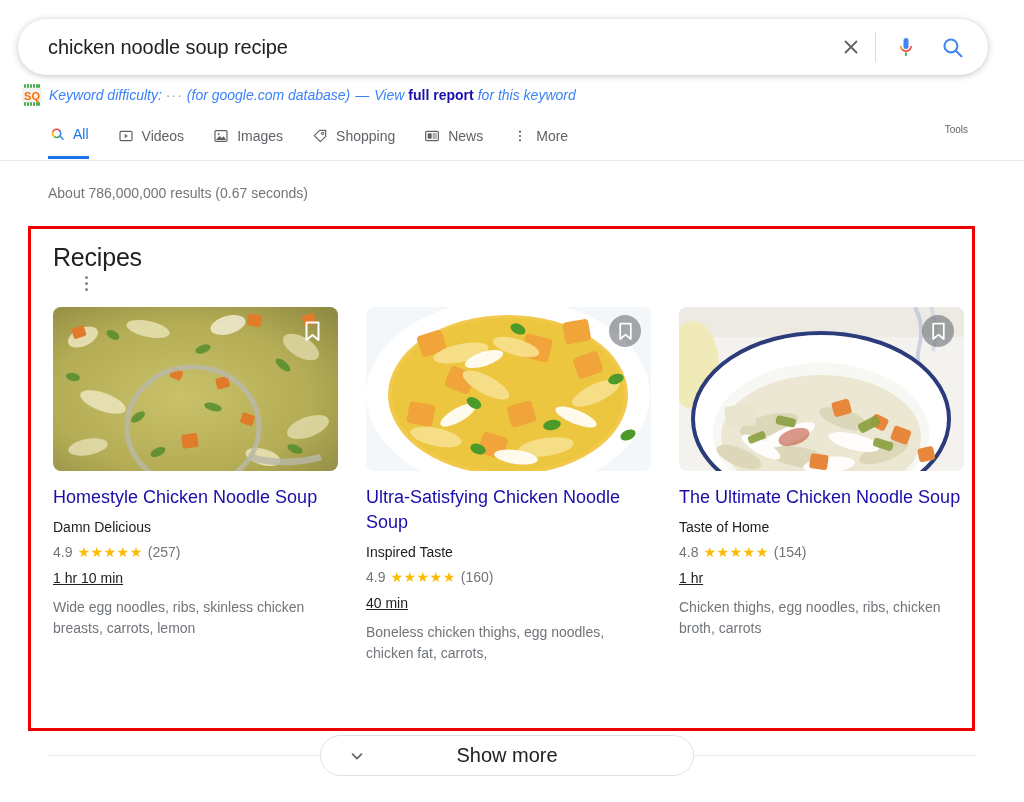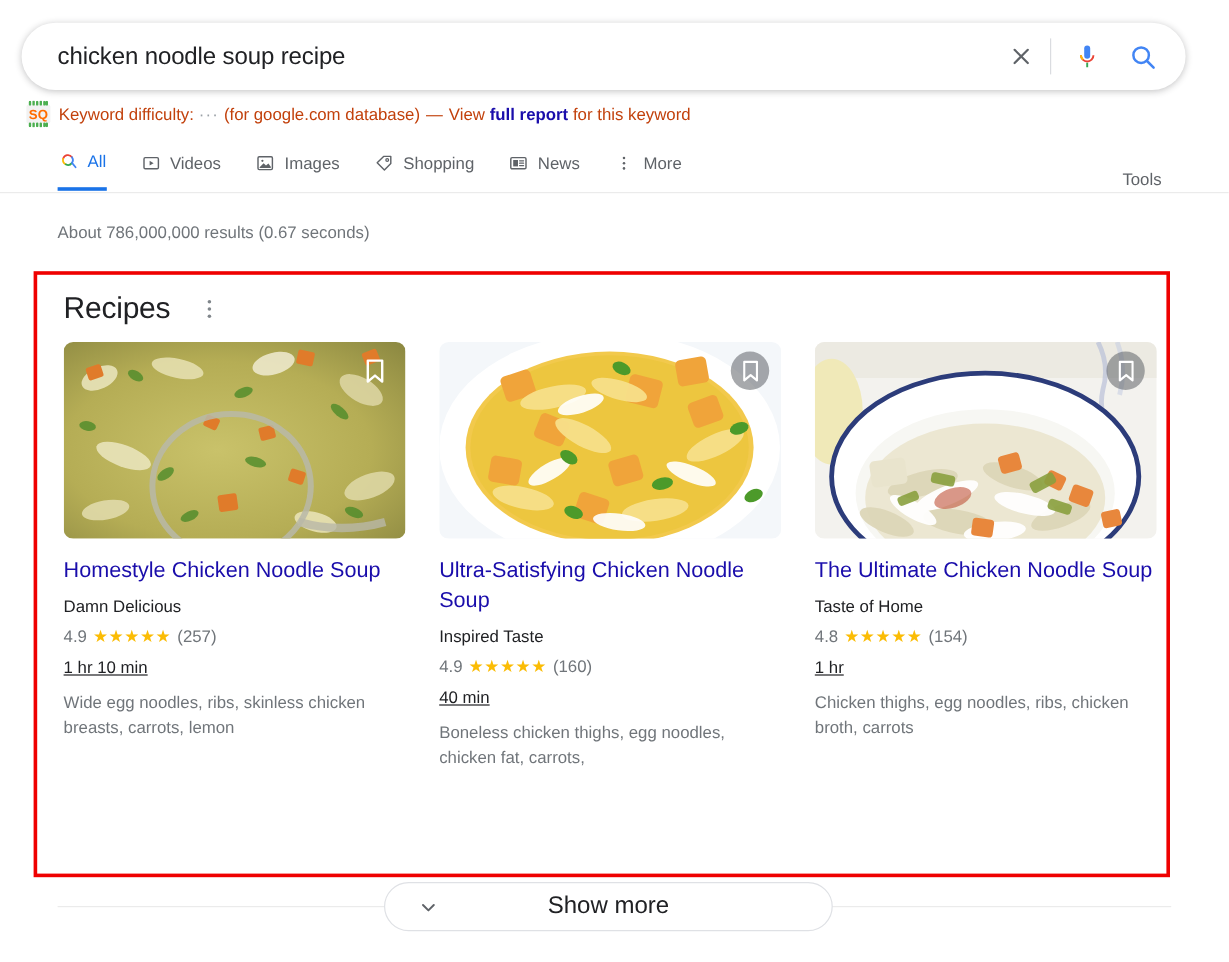--- a/index.html
+++ b/index.html
@@ -85,21 +85,21 @@
     letter-spacing: 1px;
     color: #9aa0a6;
   }
   .seo-link {
     color: #1a0dab;
     font-weight: bold;
     margin: 0 4px;
     text-decoration: none;
     cursor: pointer;
   }
-  .seo-text { color: #c2410c; }
+  .seo-text { color: #3b82f6; font-style: italic; }
 
   
   .nav {
     position: absolute;
     left: 0;
     top: 112px;
     width: 1024px;
     height: 48px;
     border-bottom: 1px solid #ebebeb;
     display: flex;
@@ -132,24 +132,23 @@
   }
   .tab.active {
     color: #1a73e8;
     border-bottom: 3px solid #1a73e8;
     font-weight: normal;
   }
   .tools-btn {
     position: absolute;
     right: 56px;
     top: 12px;
-    font-size: 14px;
+    font-size: 10px;
     color: #5f6368;
     cursor: pointer;
-    margin-top: 17px;
   }
 
   
   .result-count {
     position: absolute;
     left: 48px;
     top: 185px;
     font-size: 14px;
     color: #70757a;
   }
@@ -162,22 +161,23 @@
     width: 947px;
     height: 505px;
     border: 3px solid #ef0000;
     box-sizing: border-box;
     background: #fff;
   }
 
   
   .recipes-header {
     display: flex;
-    align-items: center;
+    align-items: flex-start;
     padding: 14px 16px 0 22px;
+    flex-direction: column;
   }
   .recipes-title {
     font-size: 25px;
     color: #202124;
     letter-spacing: -0.2px;
   }
   .kebab-icon {
     margin-left: 22px;
     width: 22px;
     height: 22px;

